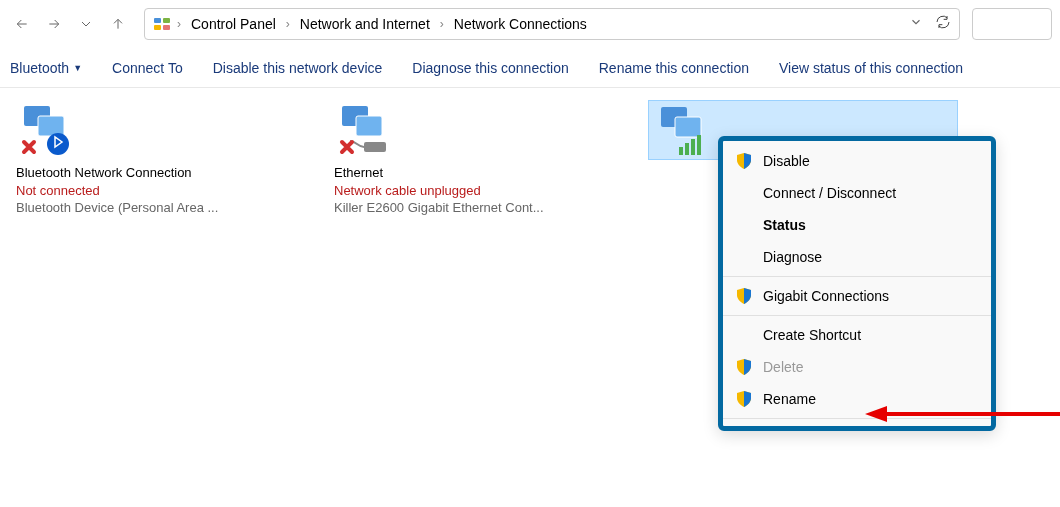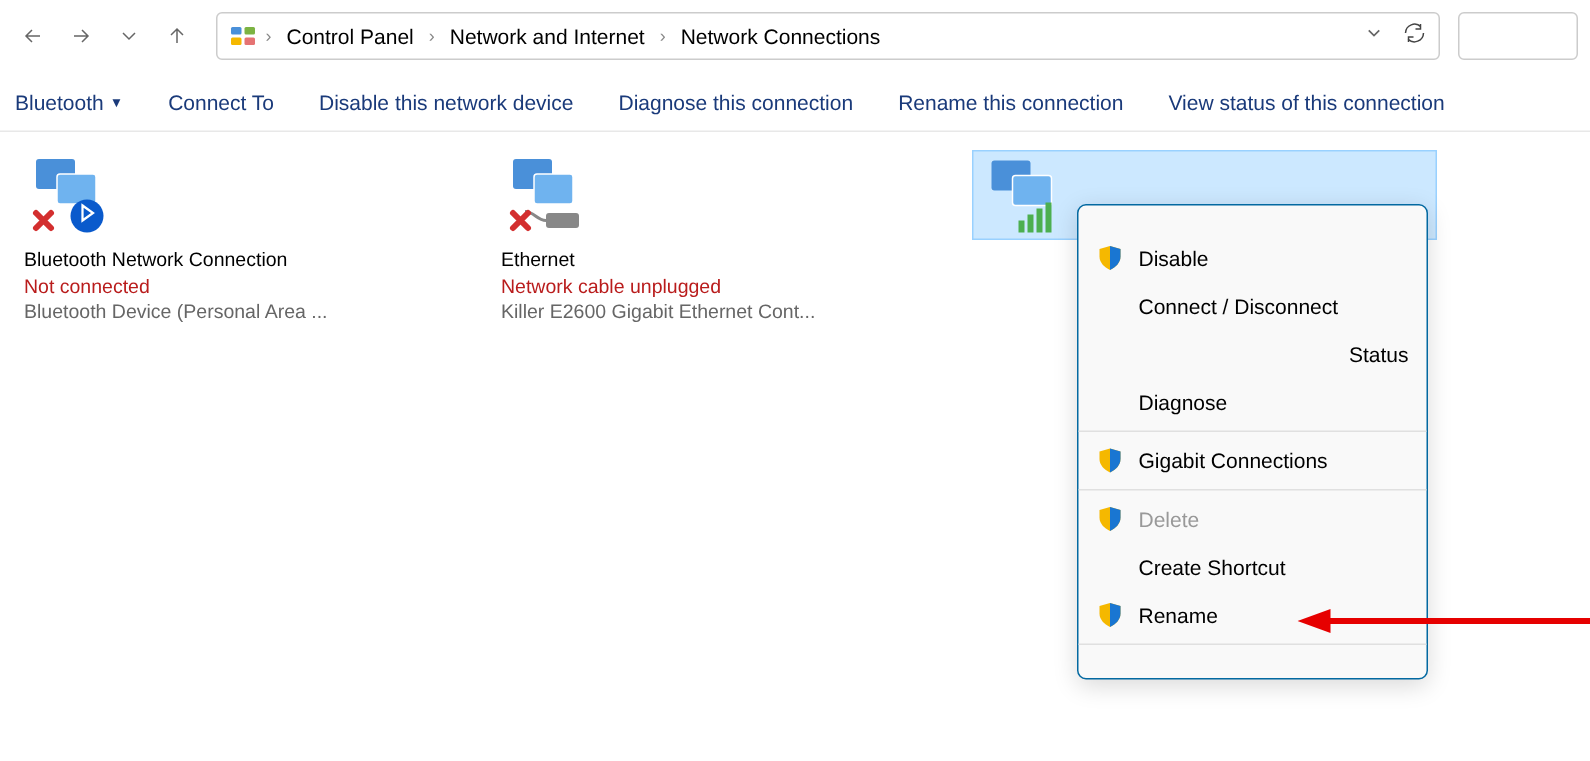--- a/index.html
+++ b/index.html
@@ -25,25 +25,25 @@
     .content { padding: 12px; display: flex; gap: 0; }
     .conn-item { width: 318px; display: flex; gap: 8px; padding: 4px; flex-direction: column; }
     .conn-item.selected { background: #cce8ff; border: 1px solid #99d1ff; font-style: italic; }
     .conn-icon-area { position: relative; width: 56px; height: 52px; flex-shrink: 0; }
     .conn-text { font-size: 13px; line-height: 1.35; overflow: hidden; }
     .conn-name { color: #000; white-space: nowrap; }
     .conn-status { color: #b91c1c; white-space: nowrap; }
     .conn-device { color: #666; white-space: nowrap; text-overflow: ellipsis; overflow: hidden; max-width: 240px; }
 
     
-    .context-menu { position: absolute; top: 136px; left: 718px; width: 234px; background: #f9f9f9; border: 1px solid #0369a1; border-radius: 6px; box-shadow: 0 4px 16px rgba(0,0,0,0.15); padding: 19px 0; }
+    .context-menu { position: absolute; top: 136px; left: 718px; width: 278px; background: #f9f9f9; border: 5px solid #0369a1; border-radius: 6px; box-shadow: 0 4px 16px rgba(0,0,0,0.15); padding: 4px 0; }
     .menu-item { display: flex; align-items: center; height: 32px; padding: 0 12px; font-size: 14px; cursor: pointer; gap: 10px; }
     .menu-item.highlighted { background: #eaeaea; }
     .menu-item.disabled { color: #999; cursor: default; }
-    .menu-item.bold { font-weight: 400; justify-content: flex-end; }
+    .menu-item.bold { font-weight: 700; }
     .menu-shield { width: 18px; height: 18px; display: flex; align-items: center; justify-content: center; flex-shrink: 0; }
     .menu-spacer { width: 18px; flex-shrink: 0; }
     .menu-sep { height: 1px; background: #e0e0e0; margin: 3px 0; }
 
     
     .red-arrow { position: absolute; top: 402px; left: 865px; pointer-events: none; }
 
     
     .ico-shield svg { width: 18px; height: 18px; }
   </style>
@@ -193,32 +193,32 @@
   <div class="menu-item">
     <span class="menu-shield ico-shield">
       <svg viewBox="0 0 18 18">
           <path d="M9 1l7 2v5c0 4-3 7-7 9-4-2-7-5-7-9V3l7-2z" fill="#f5b800"></path>
           <path d="M9 1l7 2v5c0 4-3 7-7 9V1z" fill="#1976d2"></path>
         </svg>
     </span>
     <span>Gigabit Connections</span>
   </div>
   <div class="menu-sep"></div>
+  <div class="menu-item">
+    <span class="menu-spacer"></span>
+    <span>Create Shortcut</span>
+  </div>
   <div class="menu-item disabled">
     <span class="menu-shield ico-shield">
       <svg viewBox="0 0 18 18">
           <path d="M9 1l7 2v5c0 4-3 7-7 9-4-2-7-5-7-9V3l7-2z" fill="#f5b800"></path>
           <path d="M9 1l7 2v5c0 4-3 7-7 9V1z" fill="#1976d2"></path>
         </svg>
     </span>
     <span>Delete</span>
-  </div>
-  <div class="menu-item">
-    <span class="menu-spacer"></span>
-    <span>Create Shortcut</span>
   </div>
   <div class="menu-item">
     <span class="menu-shield ico-shield">
       <svg viewBox="0 0 18 18">
           <path d="M9 1l7 2v5c0 4-3 7-7 9-4-2-7-5-7-9V3l7-2z" fill="#f5b800"></path>
           <path d="M9 1l7 2v5c0 4-3 7-7 9V1z" fill="#1976d2"></path>
         </svg>
     </span>
     <span>Rename</span>
   </div>

